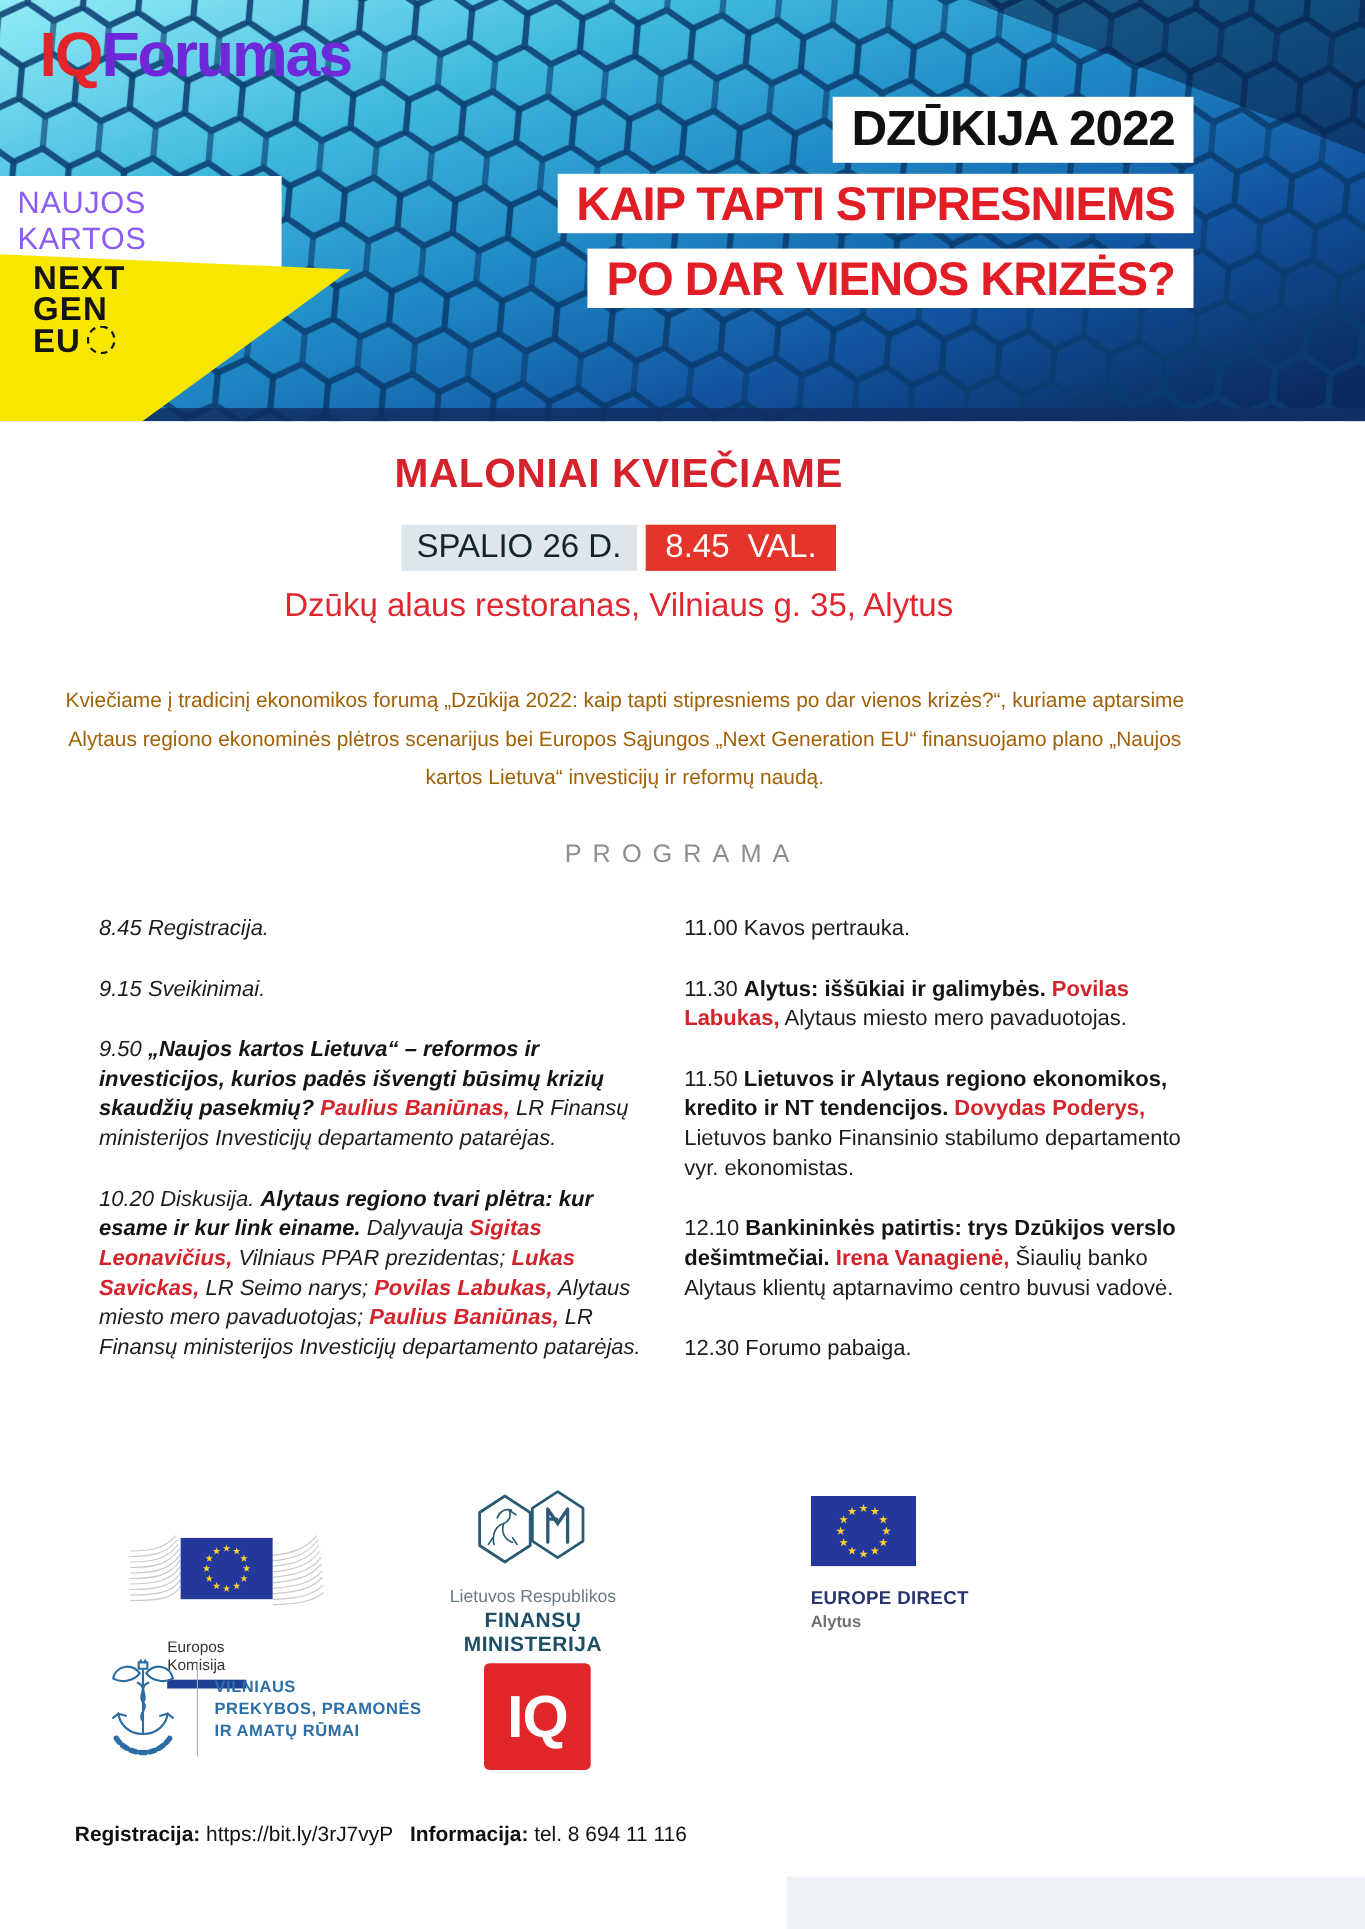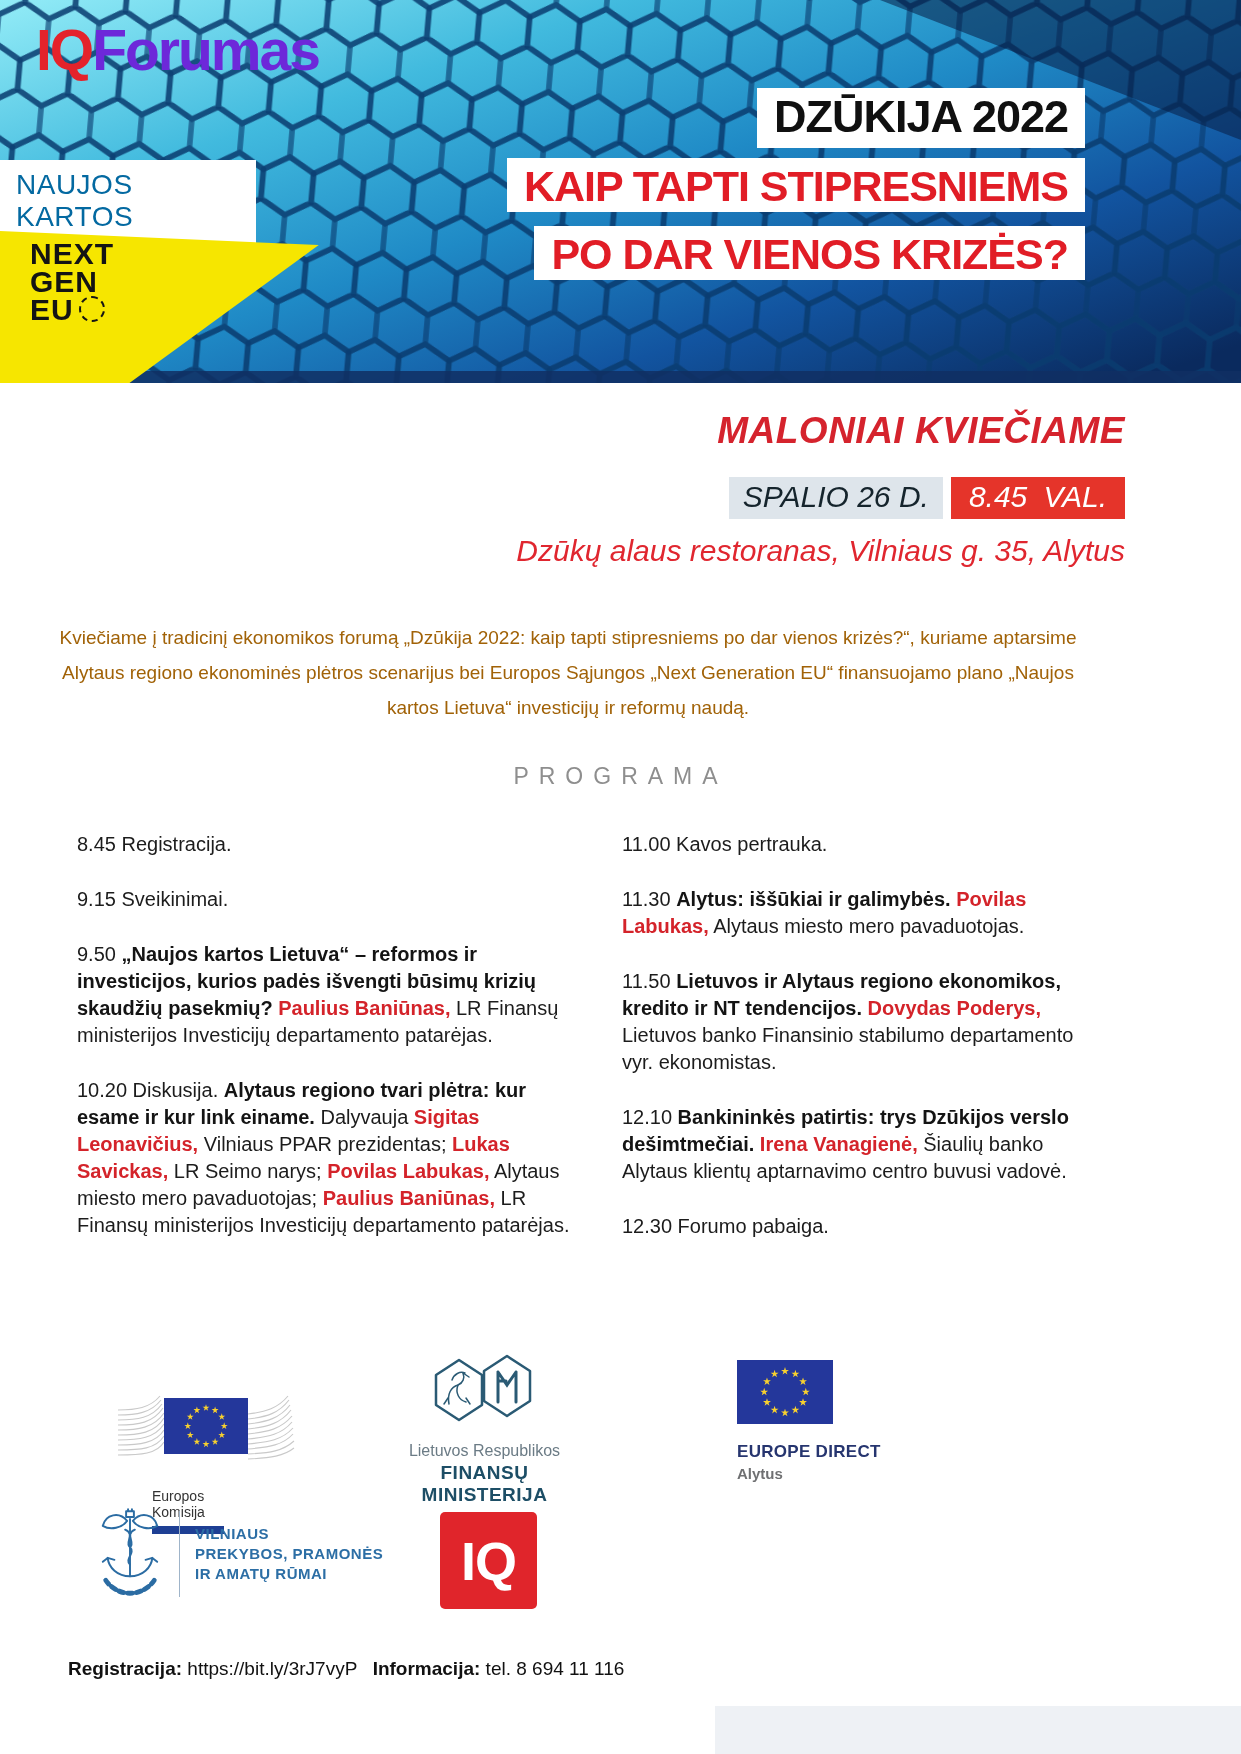--- a/index.html
+++ b/index.html
@@ -6,48 +6,48 @@
   .page{position:relative;width:1241px;height:1754px;background:#fff;overflow:hidden;
         font-family:"Liberation Sans", sans-serif;color:#1c1c1c;}
   
   .banner{position:absolute;left:0;top:0;width:1241px;height:383px;overflow:hidden;}
   .banner svg.hc{position:absolute;left:0;top:0;}
   .brand{position:absolute;left:36px;top:22px;font-size:57px;font-weight:700;letter-spacing:-2px;line-height:1;}
   .brand .iq{color:#e4232b;}
   .brand .forumas{color:#6d28d9;}
   .nkl-box{position:absolute;left:0;top:160px;width:226px;background:#fff;padding:9px 14px 7px 16px;
            border-bottom:4px solid #000;}
-  .nkl-box .l1{font-size:28px;color:#0369a1;letter-spacing:0.5px;line-height:32px;}
+  .nkl-box .l1{font-size:28px;color:#8b5cf6;letter-spacing:0.5px;line-height:32px;}
   .nkl-box .l2{font-size:28px;font-weight:700;color:#0f0f0f;line-height:30px;}
   .yellow-flag{position:absolute;left:0;top:228px;width:332px;height:155px;background:#f6e600;
                clip-path:polygon(0 2%,96% 11%,39% 100%,0 100%);}
   .nextgen{position:absolute;left:30px;top:12px;font-weight:800;font-size:30px;line-height:28px;
            color:#141414;letter-spacing:1px;}
   .star-ring{display:inline-block;width:22px;height:22px;border:2px dashed #141414;border-radius:50%;
              vertical-align:-2px;margin-left:5px;}
   .title-box{position:absolute;right:156px;top:88px;background:#fff;padding:3px 17px 5px;
              font-size:45px;font-weight:700;color:#101010;letter-spacing:-1px;}
   .sub-box{position:absolute;right:156px;background:#fff;padding:4px 17px 1px;
            font-size:43px;font-weight:700;color:#e11d26;letter-spacing:-1px;white-space:nowrap;}
   .sub1{top:158px;} .sub2{top:226px;}
   
-  .center-block{position:absolute;left:0;width:1125px;text-align:right;font-style:italic;}
+  .center-block{position:absolute;left:0;width:1125px;text-align:center;}
   .h-maloniai{top:410px;color:#d5232d;font-size:37px;font-weight:700;letter-spacing:0.5px;}
   .date-row{top:477px;}
   .chip{display:inline-block;font-size:30px;padding:3px 14px 5px;}
   .chip-date{background:#dee5eb;color:#15242c;}
   .chip-time{background:#e5342a;color:#fff;margin-left:8px;word-spacing:8px;padding:3px 18px 5px;}
   .venue{top:534px;color:#e0262f;font-size:30px;}
   .intro{position:absolute;left:58px;top:620px;width:1020px;text-align:center;
          font-size:19px;line-height:35px;color:#a16207;}
   .prog-head{position:absolute;left:0;top:763px;width:1241px;text-align:center;
              font-size:23px;letter-spacing:10px;color:#8e8e8e;}
   
   .col{position:absolute;top:831px;font-size:20px;line-height:27px;color:#1c1c1c;}
-  .col-left{left:77px;width:494px;}
+  .col-left{left:90px;width:494px;font-style:italic;}
   .col-right{left:622px;width:478px;}
   .prog-item{margin:0 0 28px 0;}
   .seg-n{font-weight:400;color:#1c1c1c;}
   .seg-b{font-weight:700;color:#141414;}
   .seg-r{font-weight:700;color:#d4232a;}
   
   .logo-ec{position:absolute;left:116px;top:1390px;width:180px;}
   .ec-caption{font-size:14px;line-height:16px;color:#333;margin:4px 0 0 36px;}
   .ec-bar{width:72px;height:8px;background:#1e3f94;margin:6px 0 0 36px;}
   .logo-fm{position:absolute;left:382px;top:1352px;width:205px;text-align:center;}

